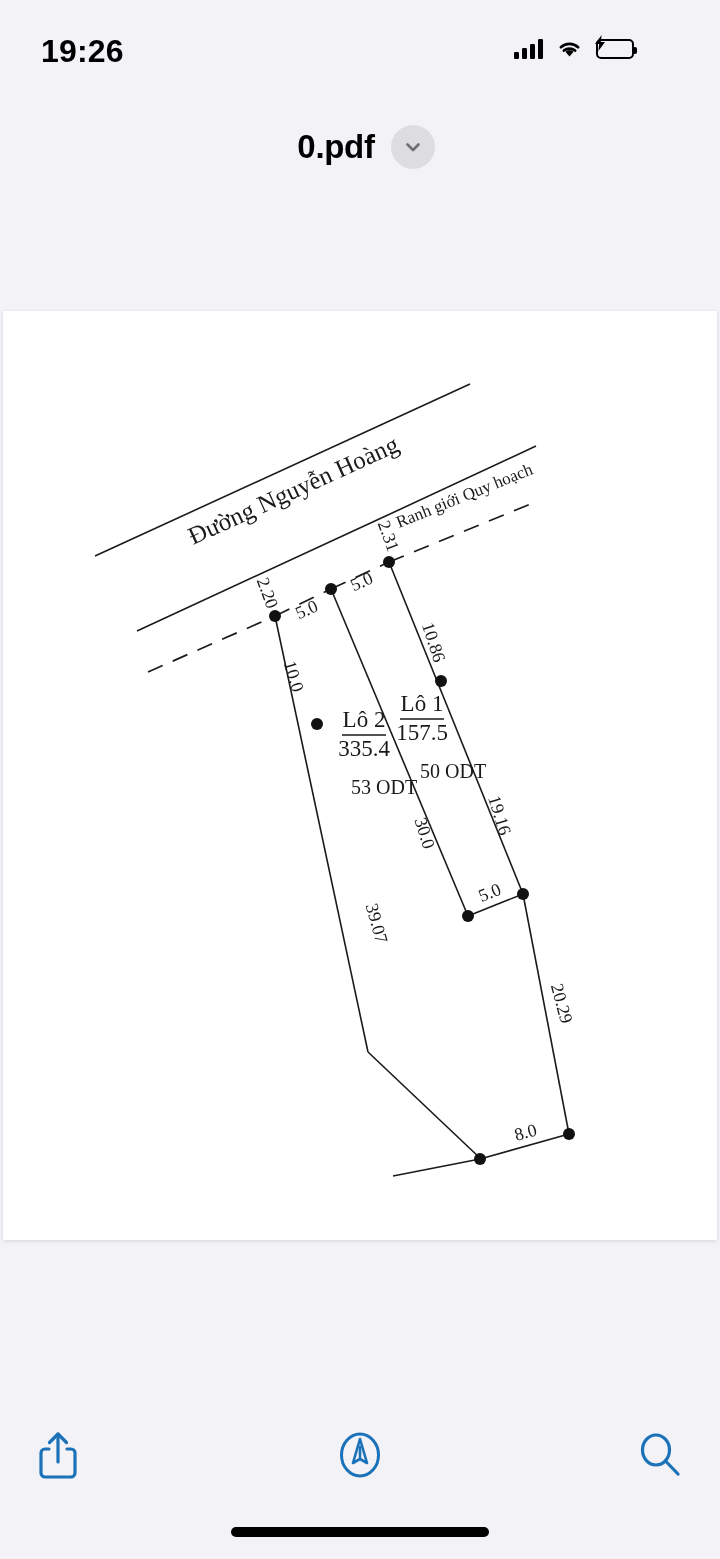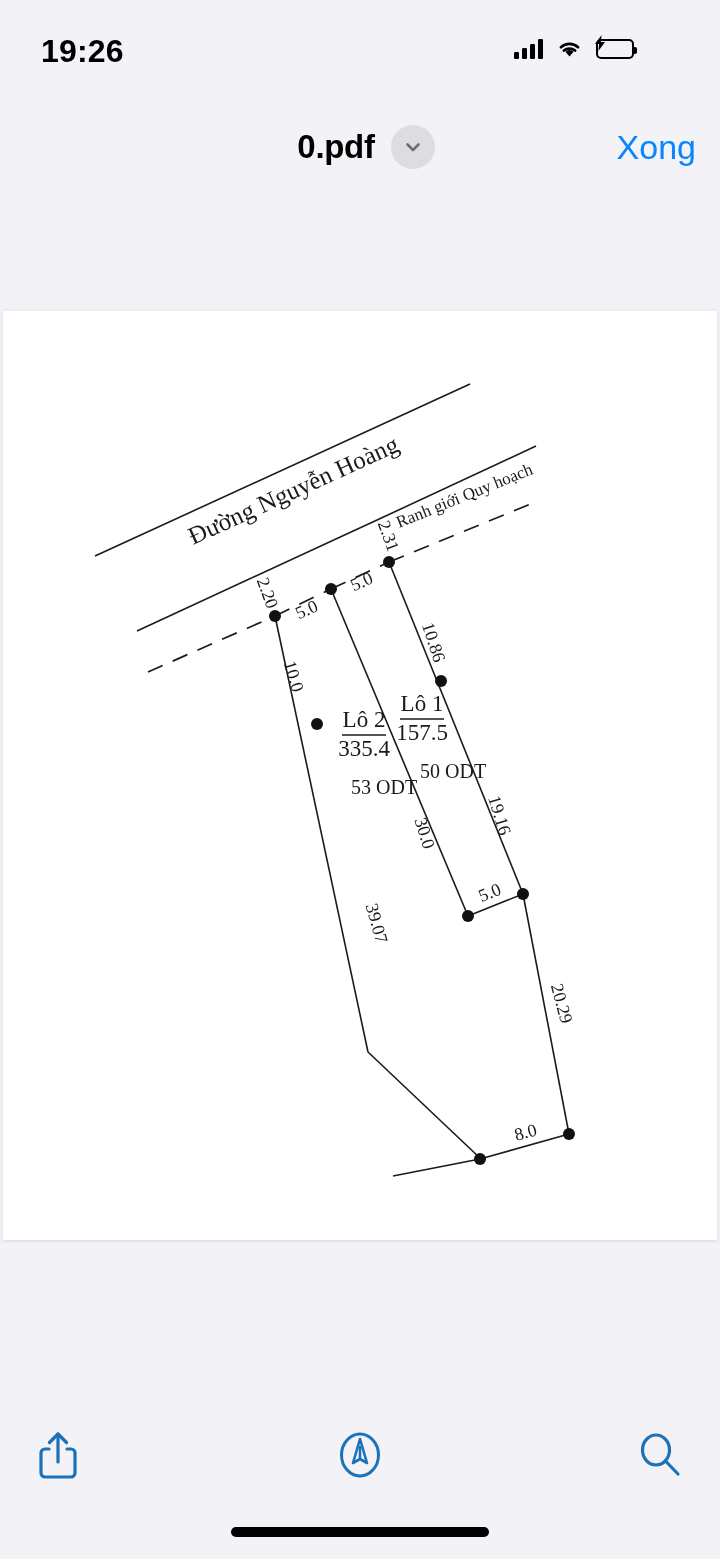--- a/index.html
+++ b/index.html
@@ -104,21 +104,20 @@
 
   <div class="navbar">
     <div class="nav-center">
       <span class="doc-title">0.pdf</span>
       <button class="chevron-btn" aria-label="more">
         <svg viewBox="0 0 24 24" width="24" height="24">
           <path d="M6.5 9.5 L12 15 L17.5 9.5" stroke="#6e6e73" stroke-width="2.6" fill="none" stroke-linecap="round" stroke-linejoin="round"></path>
         </svg>
       </button>
     </div>
-    <button class="done-btn">Xong</button>
   </div>
 
   <div class="pdf-scroll">
     <div class="pdf-page">
 
       <svg viewBox="3 311 714 929" xmlns="http://www.w3.org/2000/svg">
 
         <g fill="none" stroke="#1a1a1a" stroke-width="1.6">
 
           <line x1="95" y1="556" x2="470" y2="384"></line>

